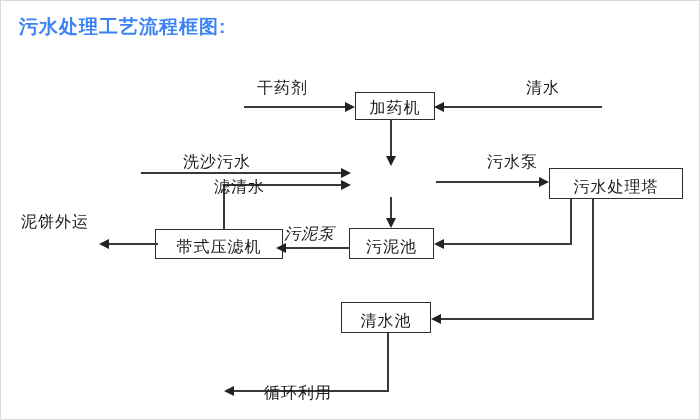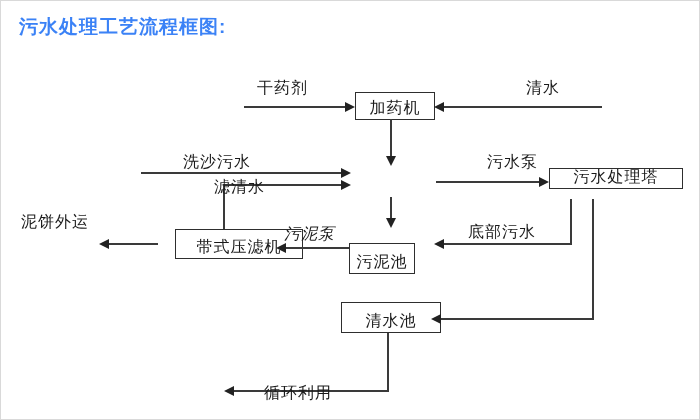--- a/index.html
+++ b/index.html
@@ -14,24 +14,24 @@
     font-size:19px; font-weight:bold; letter-spacing:1px; color:#3b82f6;
   }
   .node{
     position:absolute; box-sizing:border-box;
     border:1.5px solid #2e2e2e; background:#ffffff;
     display:flex; align-items:flex-end; justify-content:center;
     font-size:16px; letter-spacing:1px; white-space:nowrap;
   }
   #node-dosing      { left:354px; top:91px;  width:80px;  height:28px; }
   #node-sewage-pool { left:350px; top:165px; width:85px;  height:31px; }
-  #node-tower       { left:548px; top:167px; width:134px; height:21px; }
-  #node-press       { left:174px; top:228px; width:128px; height:30px; }
-  #node-sludge-pool { left:348px; top:242px; width:66px;  height:31px; }
-  #node-clean-pool  { left:340px; top:301px; width:100px;  height:31px; }
+  #node-tower       { left:548px; top:167px; width:134px; height:31px; }
+  #node-press       { left:154px; top:228px; width:128px; height:30px; }
+  #node-sludge-pool { left:348px; top:227px; width:85px;  height:31px; }
+  #node-clean-pool  { left:340px; top:301px; width:90px;  height:31px; }
 
   .hline{position:absolute; height:2px; background:#3a3a3a;}
   .vline{position:absolute; width:2px;  background:#3a3a3a;}
   .arrow{position:absolute; width:0; height:0;}
   .arrow-right{border-top:5px solid transparent; border-bottom:5px solid transparent; border-left:10px solid #222;}
   .arrow-left {border-top:5px solid transparent; border-bottom:5px solid transparent; border-right:10px solid #222;}
   .arrow-down {border-left:5px solid transparent; border-right:5px solid transparent; border-top:10px solid #222;}
 
   .elabel{position:absolute; font-size:16px; letter-spacing:1px; white-space:nowrap; color:#1a1a1a;}
 
@@ -139,21 +139,20 @@
   <div class="arrow arrow-left" id="ar-slp"></div>
   <div class="elabel" id="lb-slp">污泥泵</div>
 
   <div class="hline" id="ln-mud"></div>
   <div class="arrow arrow-left" id="ar-mud"></div>
   <div class="elabel" id="lb-mud">泥饼外运</div>
 
   <div class="vline" id="ln-bot-v"></div>
   <div class="hline" id="ln-bot-h"></div>
   <div class="arrow arrow-left" id="ar-bot"></div>
-  <div class="elabel" id="lb-bot">底部污水</div>
 
   <div class="vline" id="ln-t2c-v"></div>
   <div class="hline" id="ln-t2c-h"></div>
   <div class="arrow arrow-left" id="ar-t2c"></div>
 
   <div class="vline" id="ln-rec-v"></div>
   <div class="hline" id="ln-rec-h"></div>
   <div class="arrow arrow-left" id="ar-rec"></div>
   <div class="elabel" id="lb-rec">循环利用</div>
 

